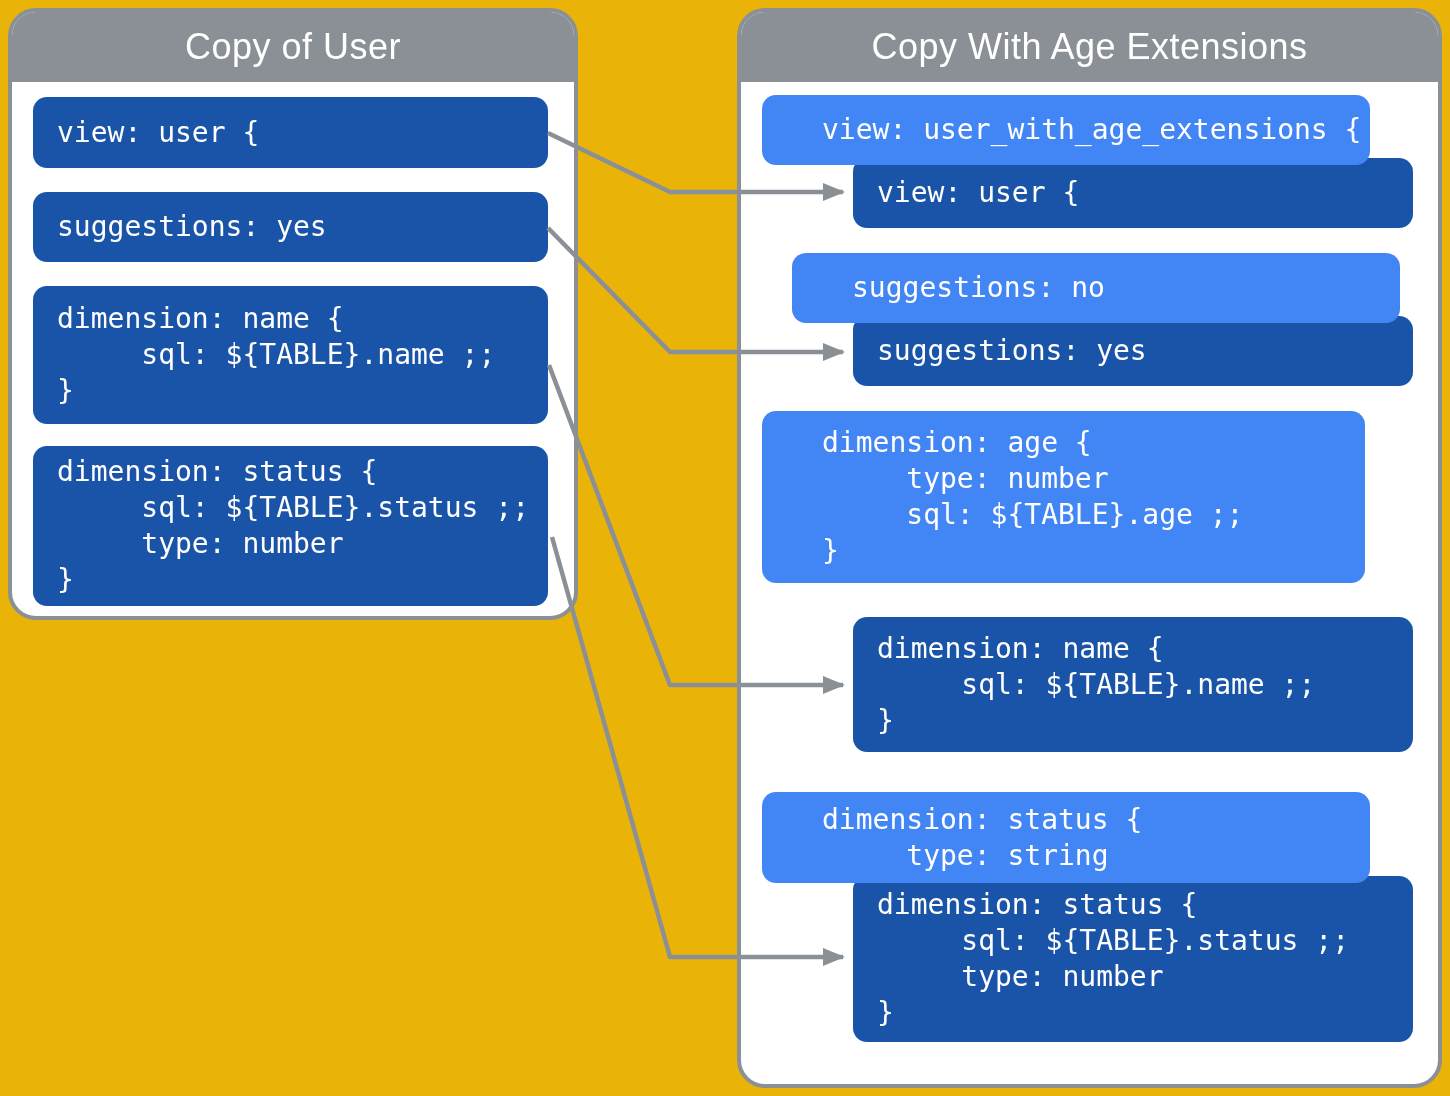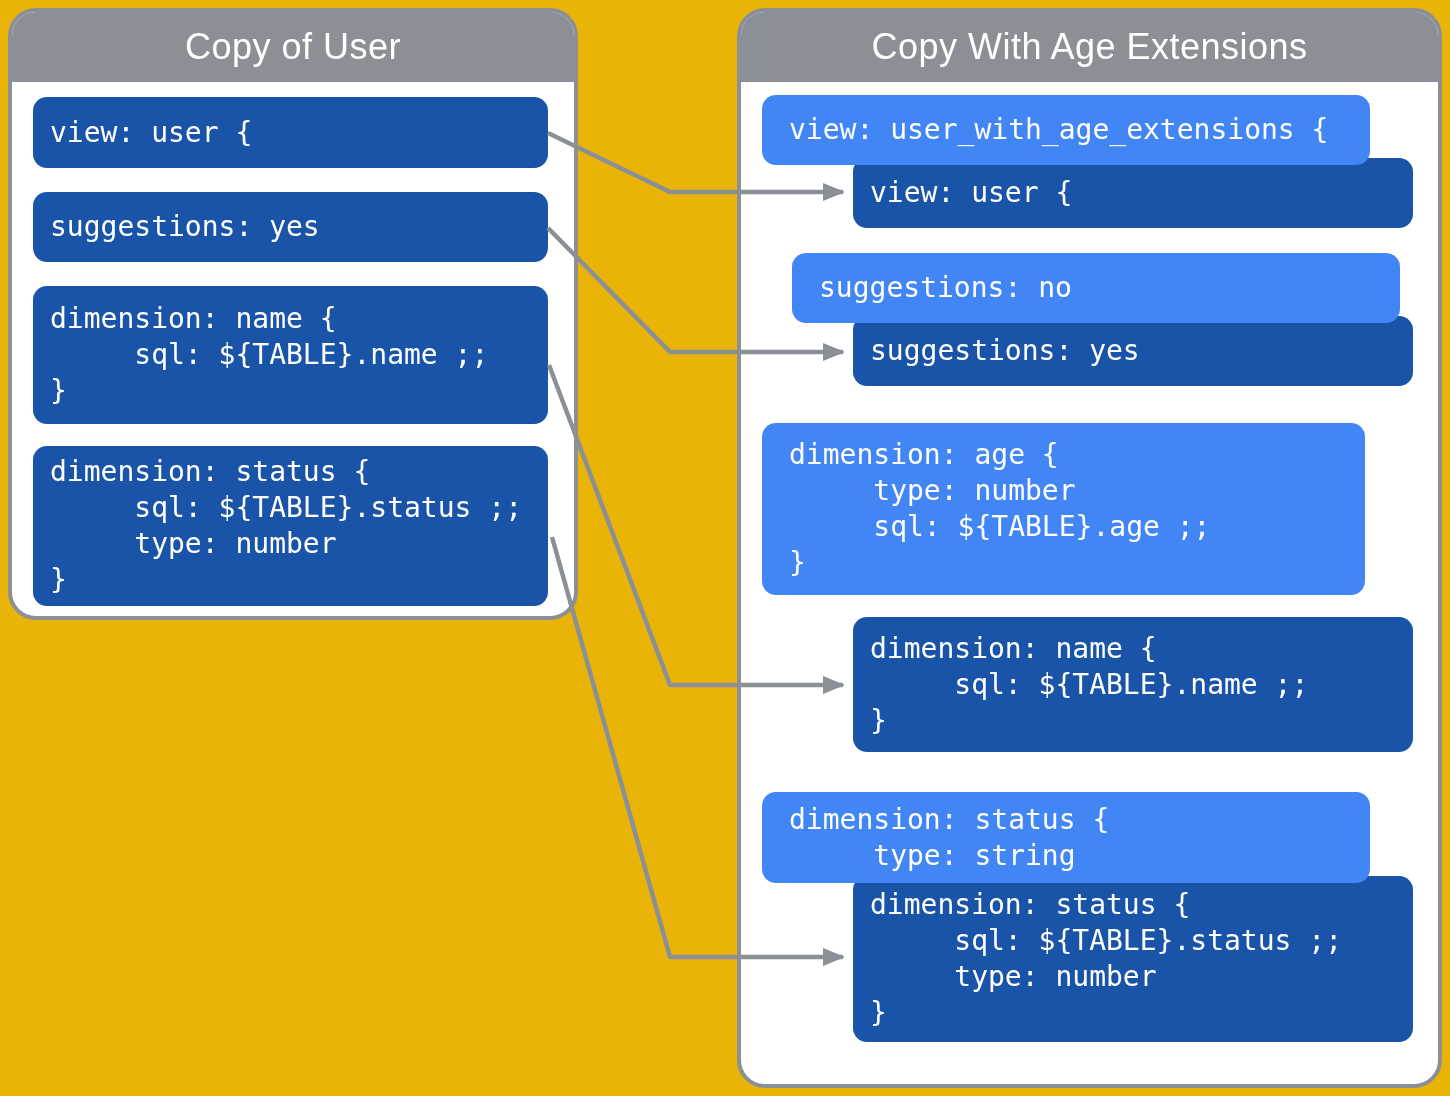--- a/index.html
+++ b/index.html
@@ -18,24 +18,24 @@
   }
   .panel header{
     height:70px;background:var(--gray);display:flex;align-items:center;justify-content:center;
     color:#ffffff;font-size:36px;font-weight:500;letter-spacing:.5px;
   }
   .block{
     position:absolute;box-sizing:border-box;color:#ffffff;
     font-family:"DejaVu Sans Mono","Liberation Mono",monospace;
     font-size:28px;line-height:36px;white-space:pre;
     border-radius:14px;display:flex;align-items:center;
-    padding-left:17px;padding-right:10px;
+    padding-left:24px;padding-right:10px;
   }
   .block.dark{background:var(--dark);z-index:2;}
-  .block.light{background:var(--light);z-index:3;padding-left:27px;}
+  .block.light{background:var(--light);z-index:3;padding-left:60px;}
   .arrows{position:absolute;left:0;top:0;z-index:4;pointer-events:none;color:var(--gray);}
 </style>
 </head>
 <body>
 
 <div class="stage">
 
   <section class="panel" style="left:8px;top:8px;width:570px;height:612px">
     <header>Copy of User</header>
   </section>
@@ -53,21 +53,21 @@
      sql: ${TABLE}.status ;;
      type: number
 }</div>
 
   <div class="block dark" style="left:853px;top:158px;width:560px;height:70px">view: user {</div>
   <div class="block light" style="left:762px;top:95px;width:608px;height:70px">view: user_with_age_extensions {</div>
 
   <div class="block dark" style="left:853px;top:316px;width:560px;height:70px">suggestions: yes</div>
   <div class="block light" style="left:792px;top:253px;width:608px;height:70px">suggestions: no</div>
 
-  <div class="block light" style="left:762px;top:423px;width:603px;height:172px">dimension: age {
+  <div class="block light" style="left:762px;top:411px;width:603px;height:172px">dimension: age {
      type: number
      sql: ${TABLE}.age ;;
 }</div>
 
   <div class="block dark" style="left:853px;top:617px;width:560px;height:135px">dimension: name {
      sql: ${TABLE}.name ;;
 }</div>
 
   <div class="block dark" style="left:853px;top:876px;width:560px;height:166px">dimension: status {
      sql: ${TABLE}.status ;;

